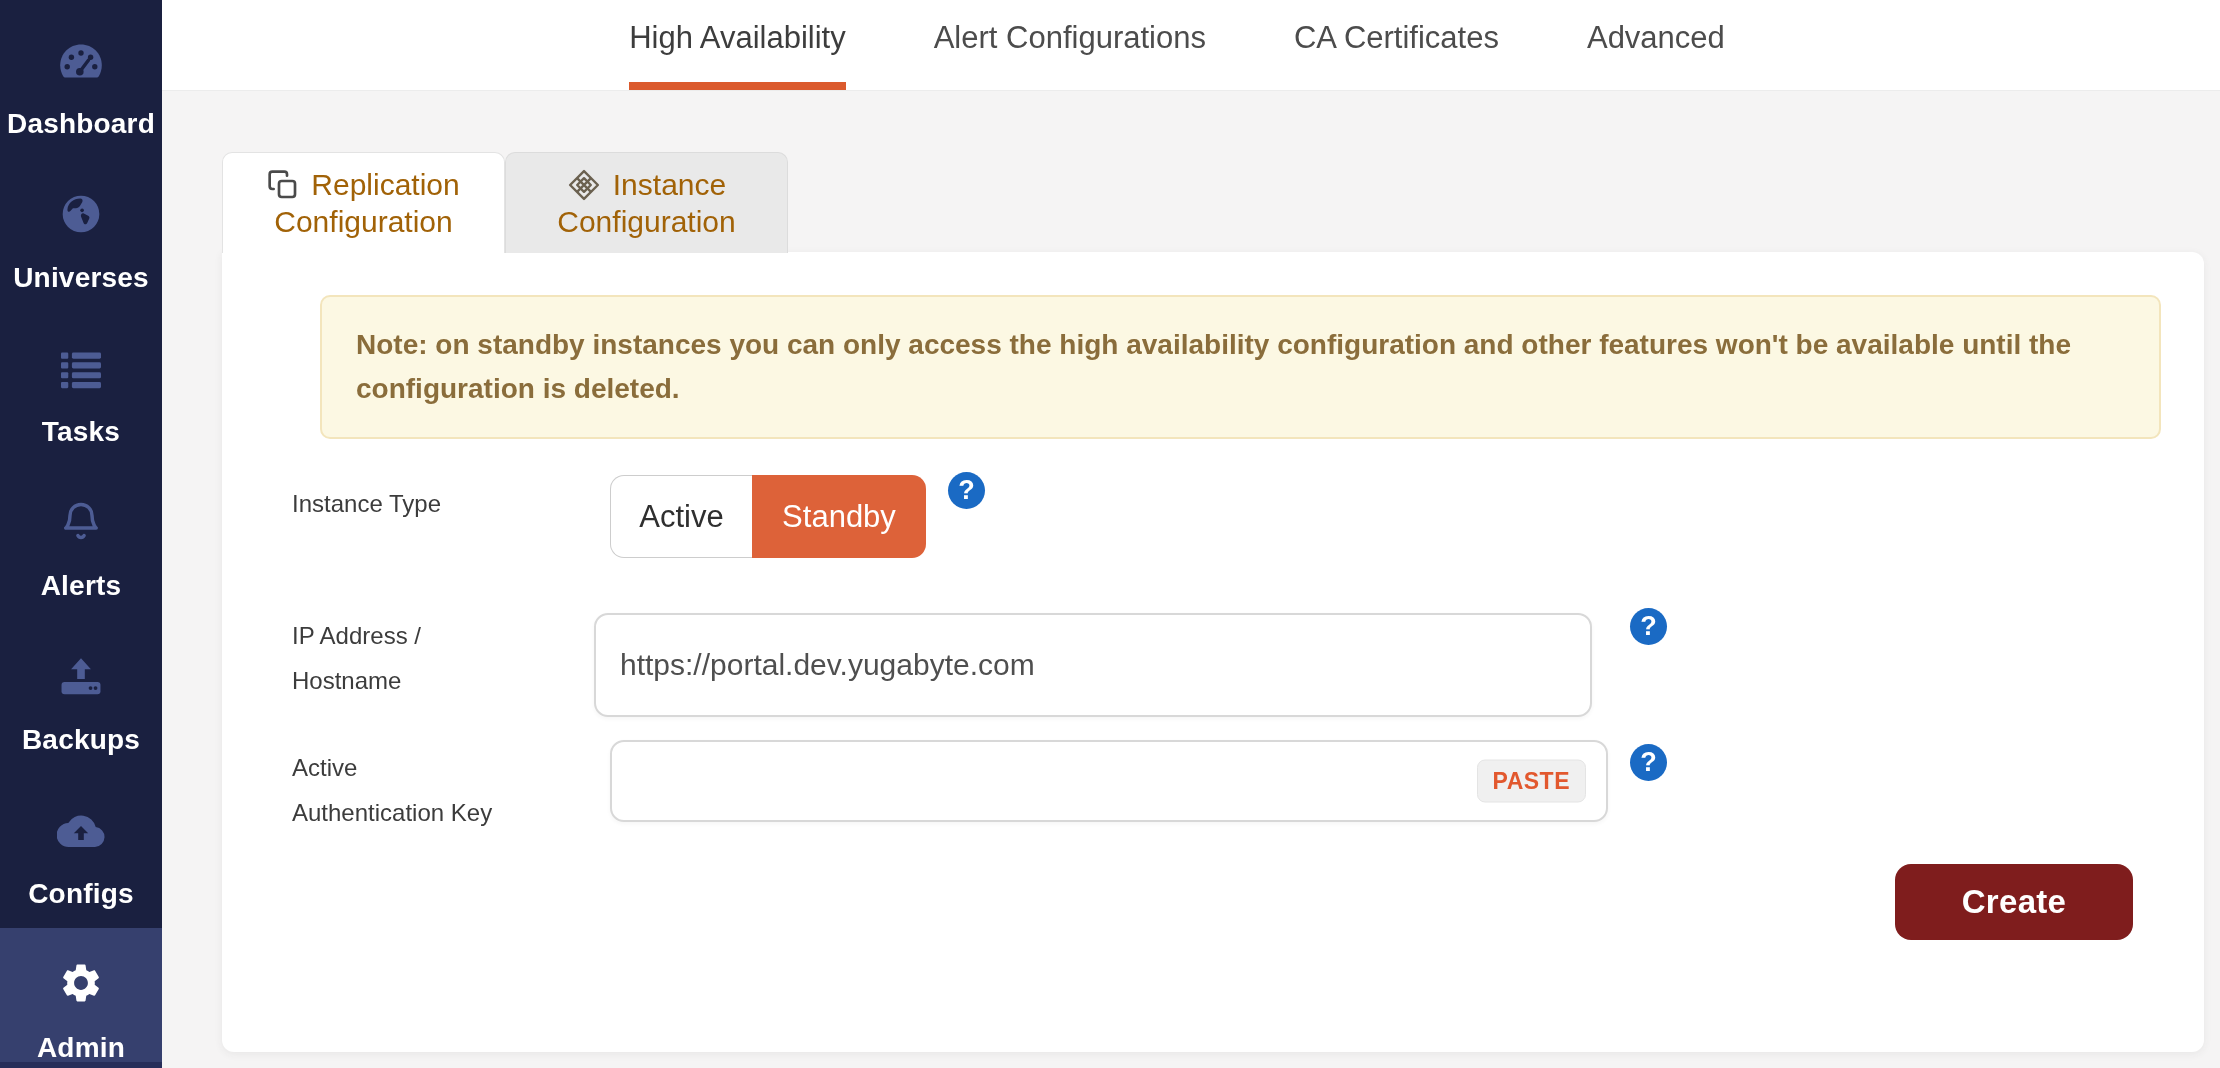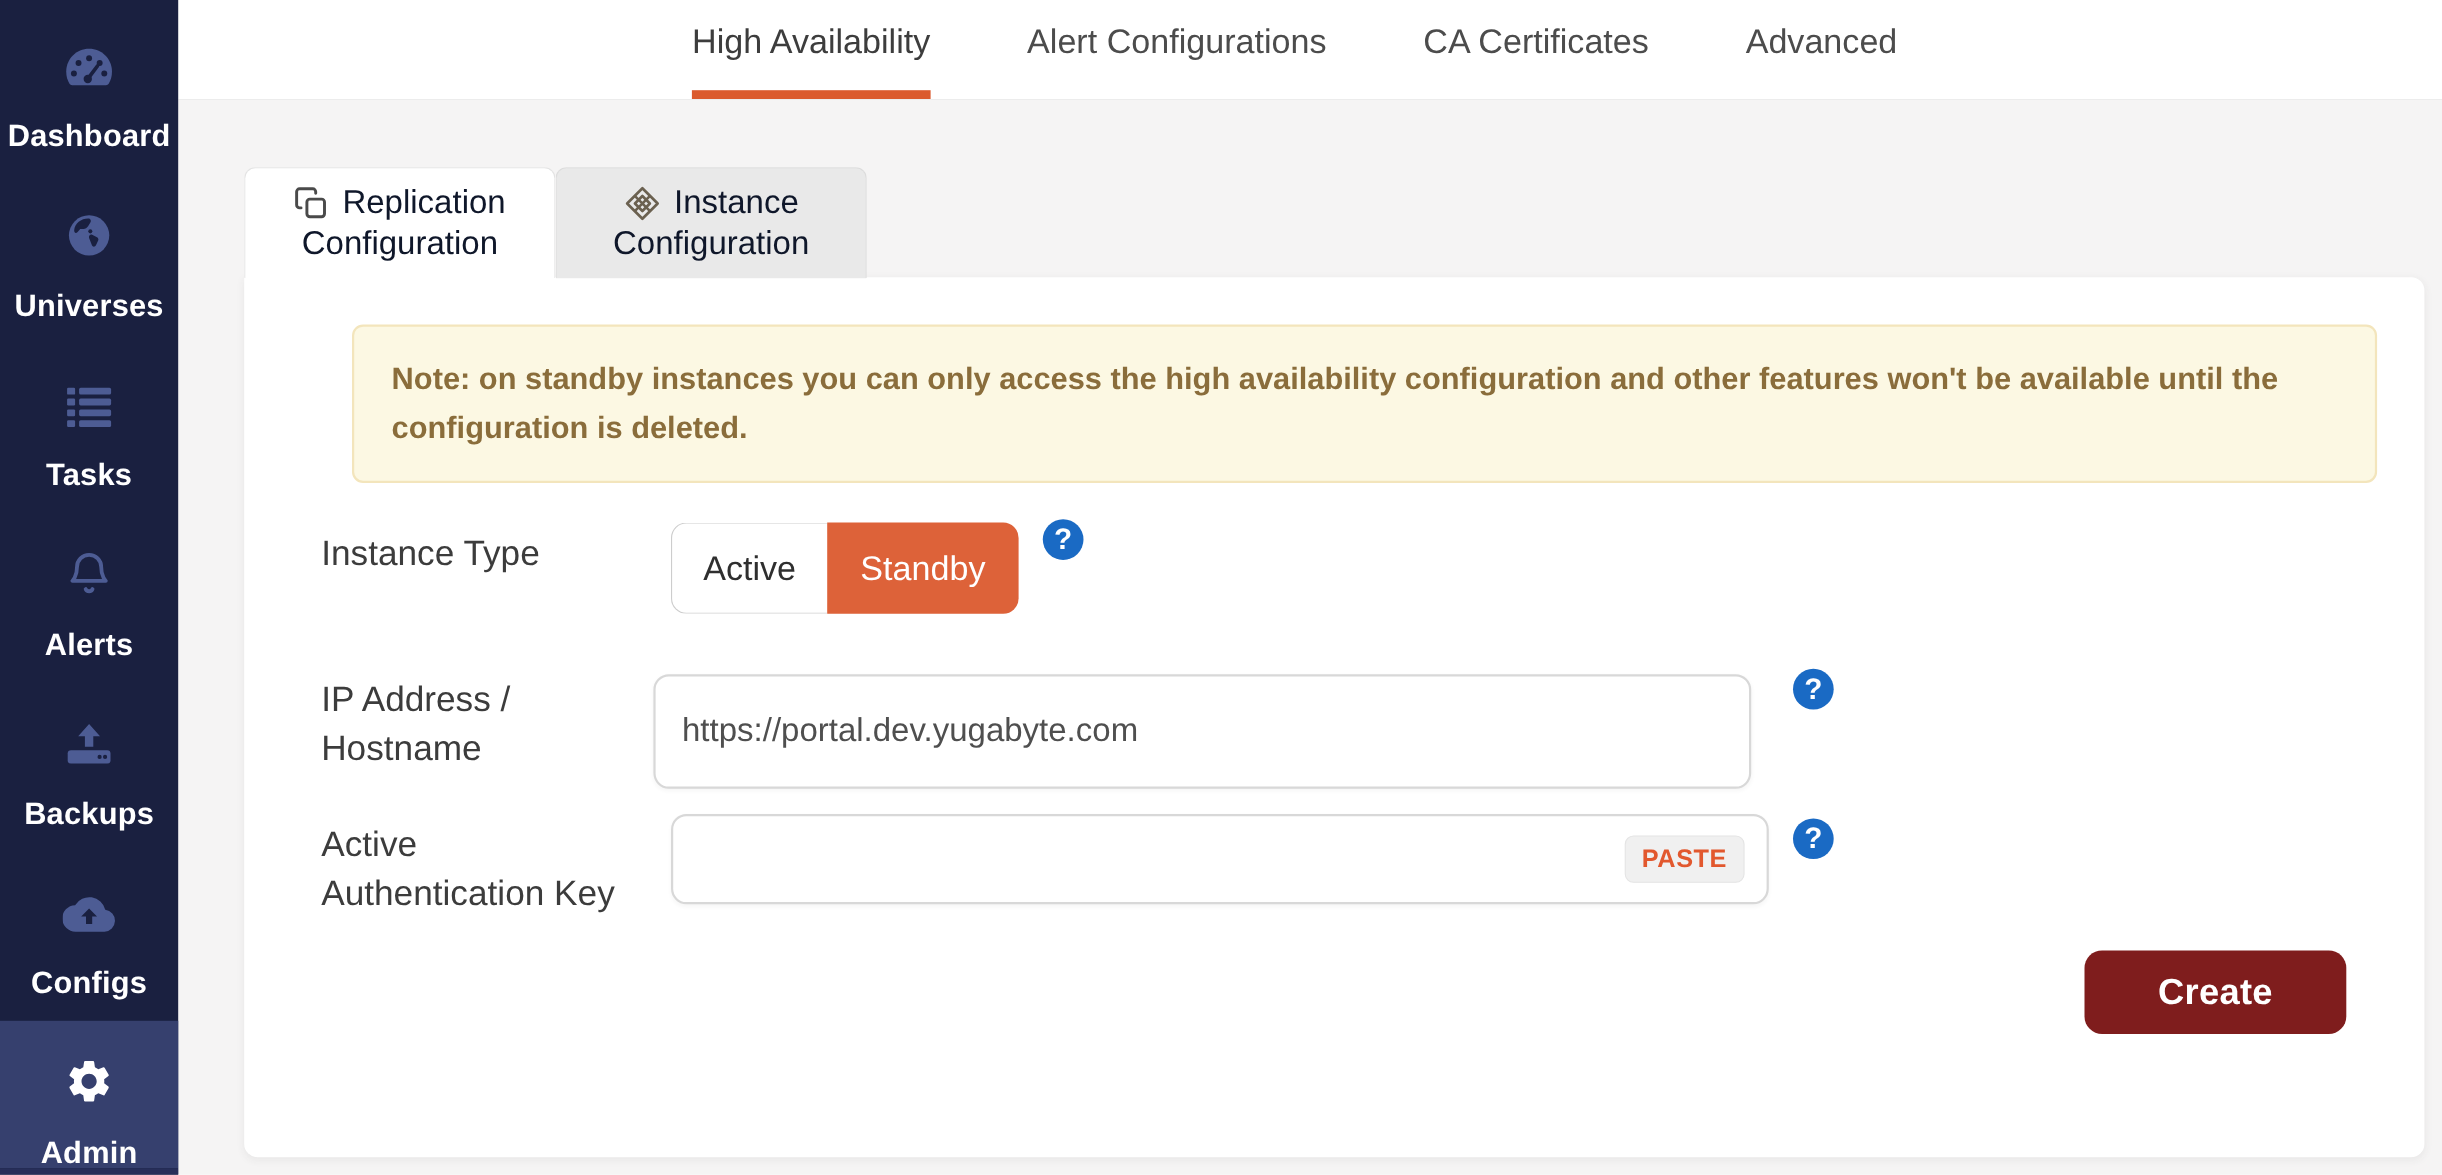--- a/index.html
+++ b/index.html
@@ -50,21 +50,21 @@
     position:absolute; left:0; right:0; bottom:0; height:8px;
     background:#DB5A2D; display:none;
   }
   .top-tab.active { color:#3D3D3D; }
   .top-tab.active .underline { display:block; }
 
   
   .card-tab {
     position:absolute; top:152px; height:101px; z-index:3;
     display:flex; flex-direction:column; align-items:center; justify-content:center;
-    gap:3px; font-size:30px; color:#0f172a; cursor:pointer;
+    gap:3px; font-size:30px; color:#a16207; cursor:pointer;
     border-radius:10px 10px 0 0;
   }
   .card-tab .line1 { display:flex; align-items:center; gap:12px; }
   .card-tab-repl {
     left:222px; width:283px; background:#ffffff;
     border:1px solid #E3E3E3; border-bottom:none;
   }
   .card-tab-inst {
     left:505px; width:283px; background:#E9E9E9;
     border:1px solid #DCDCDC; border-bottom:none;
@@ -78,21 +78,21 @@
     z-index:2;
   }
   .note-banner {
     position:absolute; left:70px; top:43px; width:1841px; min-height:133px;
     background:#FCF8E3; border:2px solid #F3E5BC; border-radius:10px;
     padding:26px 34px; font-size:28px; font-weight:700; color:#8A6D3B;
     line-height:44px;
     margin-left:28px;
   }
   .form-label {
-    position:absolute; left:70px; font-size:32px; color:#3C3C3C; line-height:45px;
+    position:absolute; left:70px; font-size:24px; color:#3C3C3C; line-height:45px;
   }
 
   
   .toggle-group {
     position:absolute; left:388px; top:223px; height:83px; display:flex;
   }
   .toggle-btn {
     height:83px; font-size:31px; display:flex; align-items:center; justify-content:center;
     cursor:pointer; border:none; font-family:Liberation Sans, sans-serif;
   }

